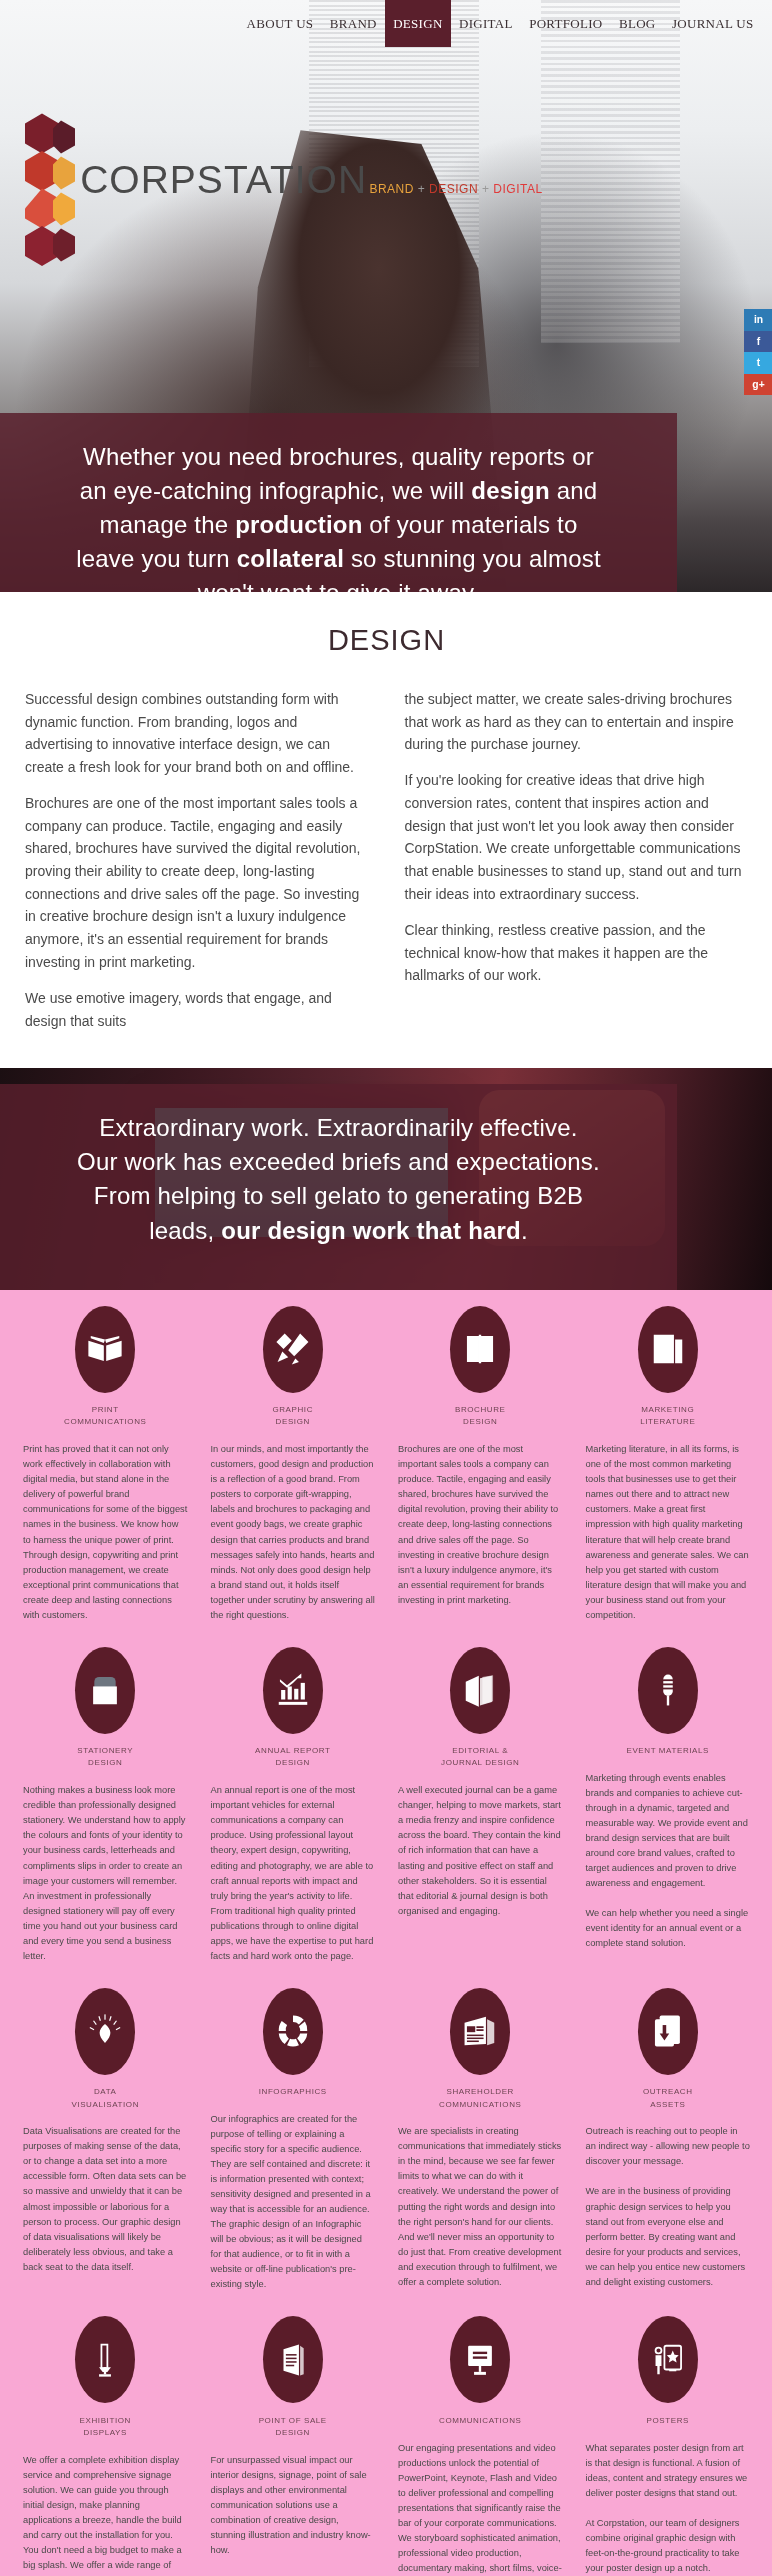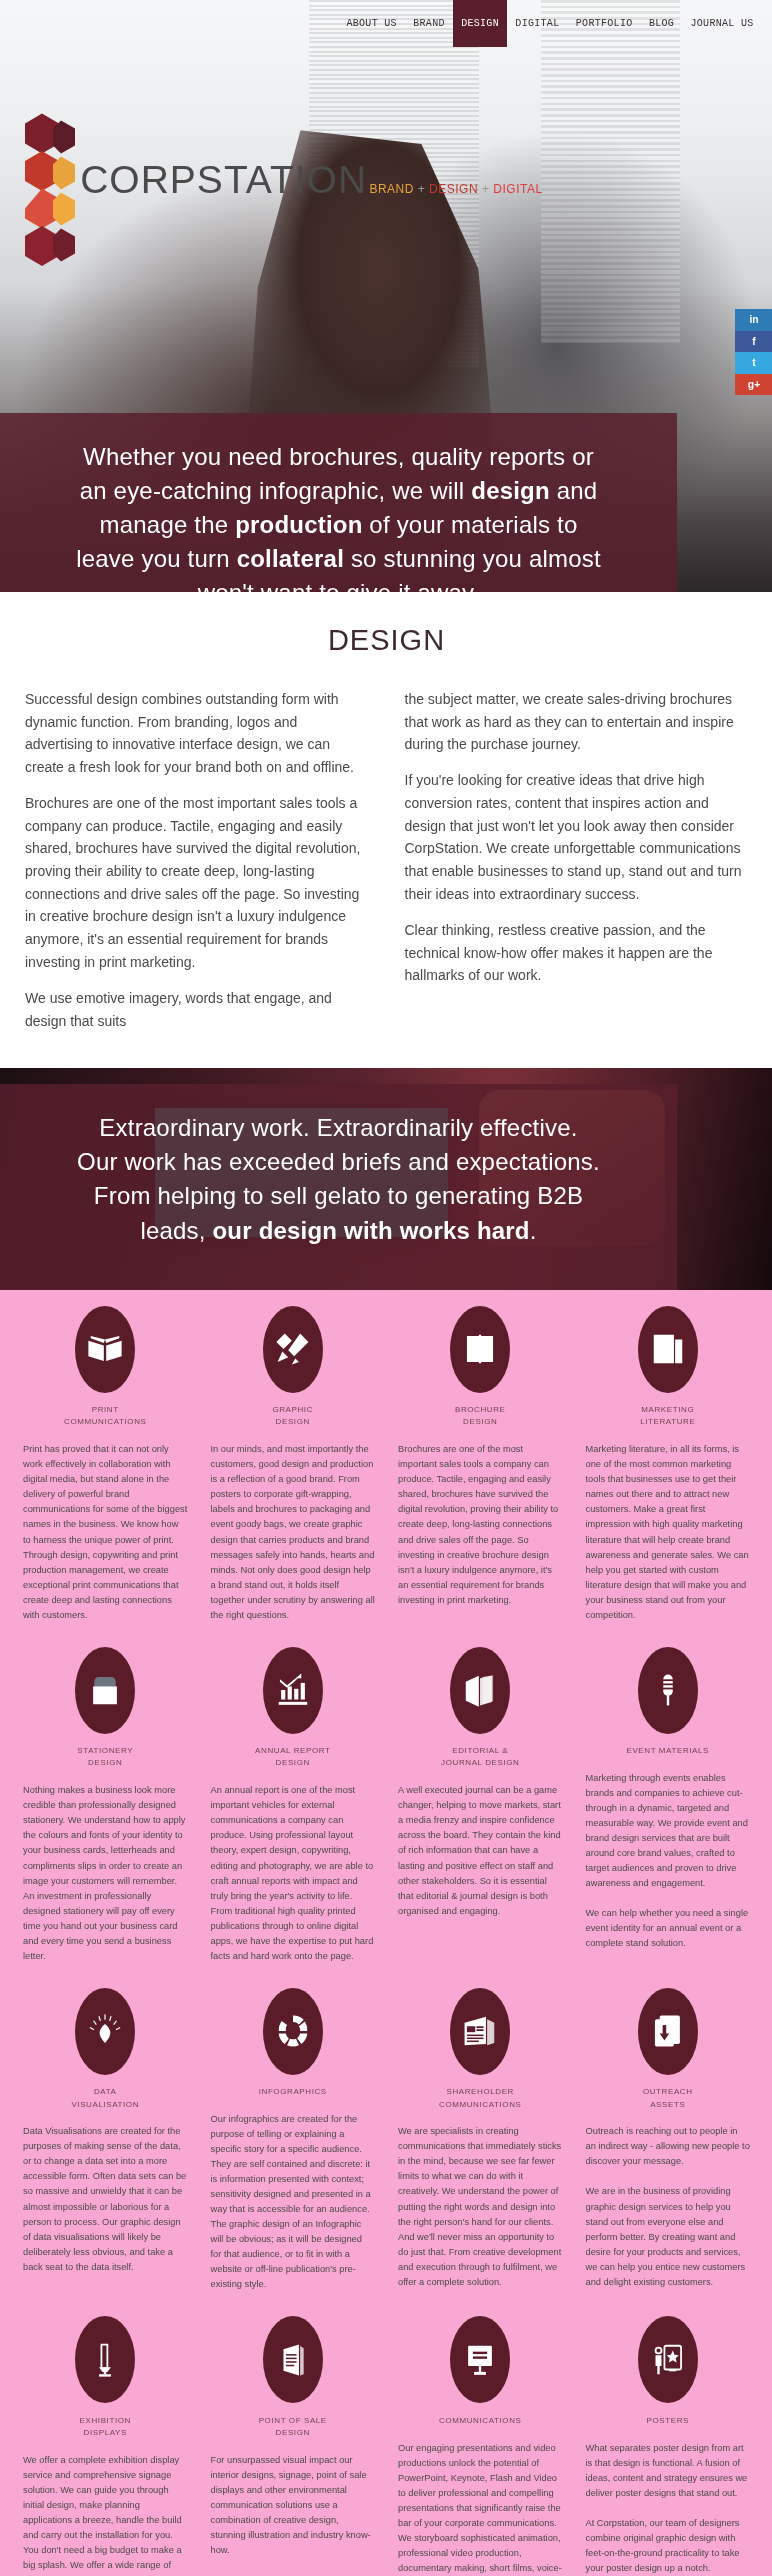--- a/index.html
+++ b/index.html
@@ -43,22 +43,22 @@
   }
 
   .topnav {
     position:absolute; top:0; right:0; left:0; height:47px;
     display:flex; justify-content:flex-end; align-items:flex-start;
     padding-right: 11.3px; z-index: 12;
   }
   .nav-list { display:flex; align-items:stretch; height:47px; }
   .nav-item {
     display:flex; align-items:center; padding: 0 8.2px;
-    font-size: 10px; letter-spacing: 0.3px; color:#3b3033;
-    font-family:Liberation Mono, monospace; font-stretch: condensed;
+    font-size: 13px; letter-spacing: 0.3px; color:#3b3033;
+    font-family:Liberation Serif, serif; font-stretch: condensed;
     text-decoration:none; cursor:pointer; white-space:nowrap;
   }
   .nav-item.active { background:#5a1f2c; color:#ffffff; }
 
   .brand {
     position:absolute; left:25px; top:111px; z-index:12;
     display:flex; align-items:flex-start;
   }
   .brand-mark { width:50px; height:170px; position:relative; margin-right:5.2px; }
   .brand-word {
@@ -74,21 +74,21 @@
   .brand-tag .b { color:#e8a33d; }
   .brand-tag .d1 { color:#c0392b; }
   .brand-tag .d2 { color:#e03a3a; }
   .brand-tag .plus { color:#9a9a9a; }
 
   .social-rail {
     position:absolute; right:0; top:309px; z-index:14;
     display:flex; flex-direction:column;
   }
   .social-btn {
-    width:38px; height:21.6px; display:flex; align-items:center; justify-content:center;
+    width:29px; height:21.6px; display:flex; align-items:center; justify-content:center;
     color:#fff; font-weight:bold; font-size:10.3px; cursor:pointer;
   }
   .social-btn.li { background:#2e7bb5; }
   .social-btn.fb { background:#3b5998; }
   .social-btn.tw { background:#36a8e0; }
   .social-btn.gp { background:#cf4332; }
 
   
   .banner {
     position:relative; width:677px; color:#fff; overflow:hidden;
@@ -258,37 +258,37 @@
   <h1 class="section-title">DESIGN</h1>
   <div class="two-col">
     <div class="col">
       <p>Successful design combines outstanding form with dynamic function. From branding, logos and advertising to innovative interface design, we can create a fresh look for your brand both on and offline.</p>
       <p>Brochures are one of the most important sales tools a company can produce. Tactile, engaging and easily shared, brochures have survived the digital revolution, proving their ability to create deep, long-lasting connections and drive sales off the page. So investing in creative brochure design isn't a luxury indulgence anymore, it's an essential requirement for brands investing in print marketing.</p>
       <p>We use emotive imagery, words that engage, and design that suits</p>
     </div>
     <div class="col">
       <p>the subject matter, we create sales-driving brochures that work as hard as they can to entertain and inspire during the purchase journey.</p>
       <p>If you're looking for creative ideas that drive high conversion rates, content that inspires action and design that just won't let you look away then consider CorpStation. We create unforgettable communications that enable businesses to stand up, stand out and turn their ideas into extraordinary success.</p>
-      <p>Clear thinking, restless creative passion, and the technical know-how offer makes it happen are the hallmarks of our work.</p>
+      <p>Clear thinking, restless creative passion, and the technical know-how that makes it happen are the hallmarks of our work.</p>
     </div>
   </div>
 </section>
 
 <div class="banner-img">
   <div class="glow"></div>
   <div class="screen"></div>
   <div class="lamp"></div>
 </div>
 <section class="banner banner-2">
   <div class="banner-inner">
     <div class="banner-text">
       <div>Extraordinary work. Extraordinarily effective.</div>
       <div>Our work has exceeded briefs and expectations.</div>
       <div>From helping to sell gelato to generating B2B</div>
-      <div><span>leads, </span><b>our design with works hard</b><span>.</span></div>
+      <div><span>leads, </span><b>our design work that hard</b><span>.</span></div>
     </div>
   </div>
 </section>
 
 <section class="grid-wrap">
 
   <div class="grid-row">
     <div class="card">
       <div class="icon-oval">
         <svg viewBox="0 0 64 64">

